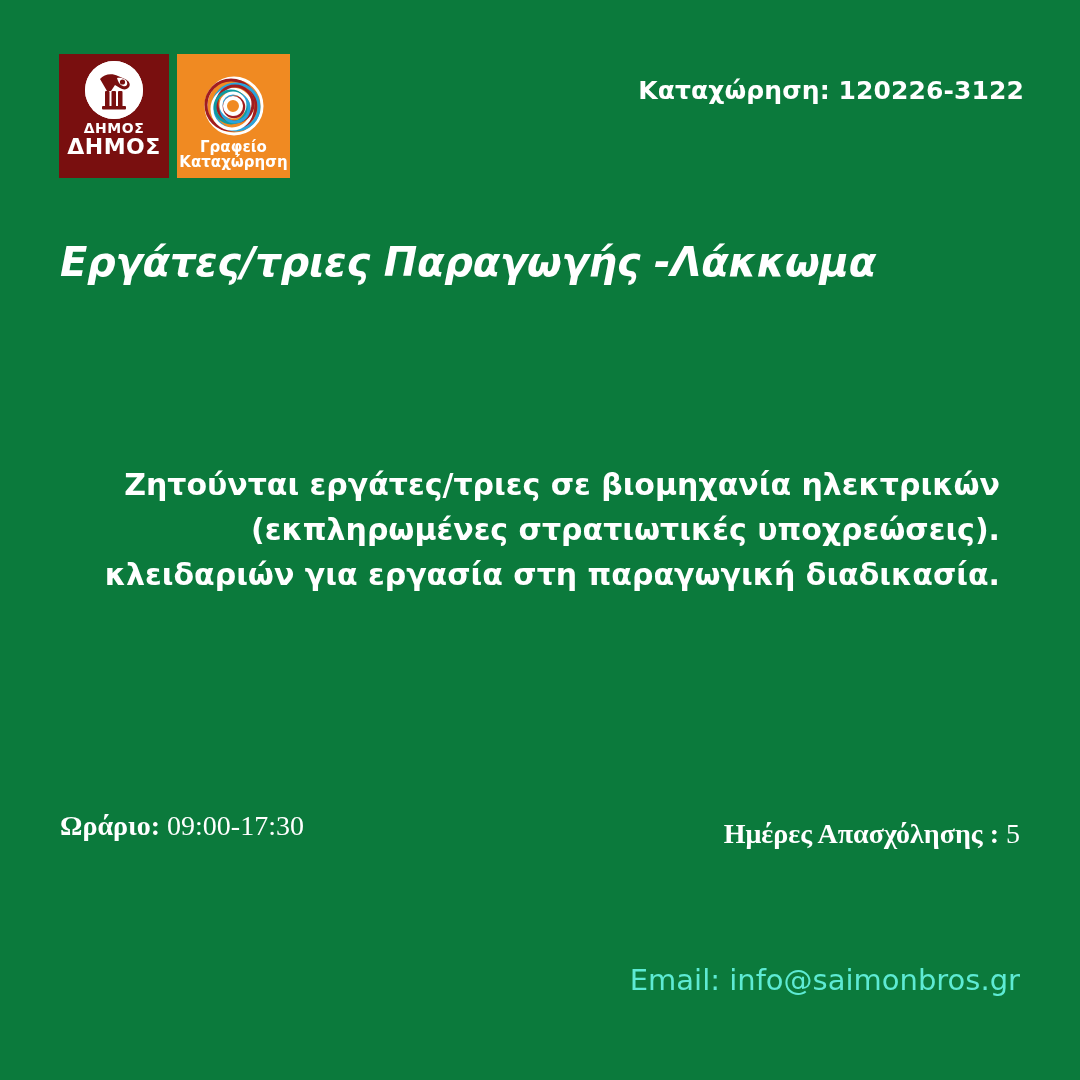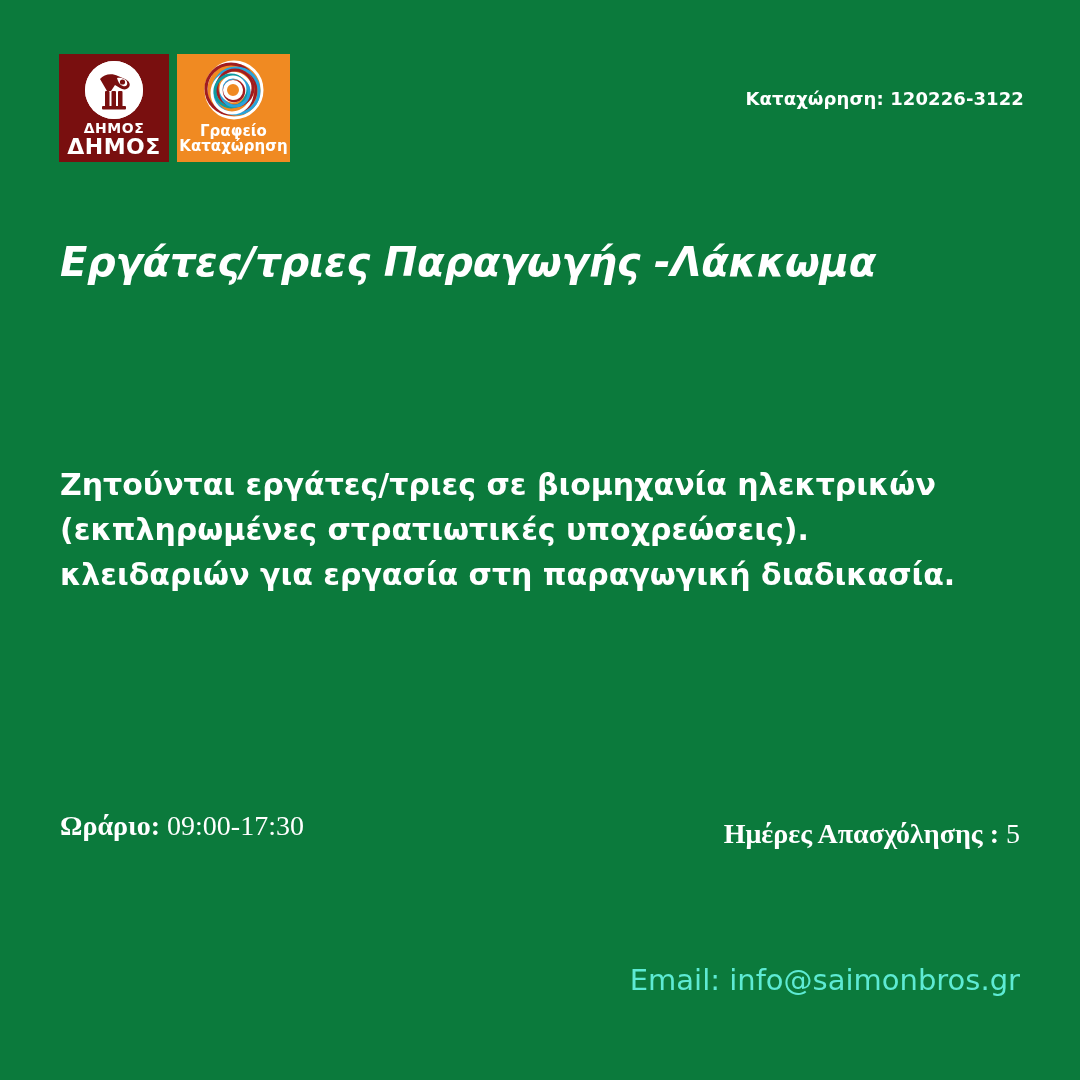--- a/index.html
+++ b/index.html
@@ -31,37 +31,37 @@
   .logo-pair {
     position: absolute;
     top: 0;
     left: 0;
     display: flex;
     gap: 8px;
     height: 108px;
   }
   .logo-block {
     width: 109px;
-    height: 108px;
+    height: 124px;
     position: relative;
     display: flex;
     flex-direction: column;
     align-items: center;
     justify-content: flex-start;
     box-sizing: border-box;
   }
   .logo-thermi {
     background: #790f0f;
     width: 110px;
     padding-top: 7px;
   }
   .logo-grafeio {
     background: #f08a22;
     width: 113px;
-    padding-top: 5px;
+    padding-top: 21px;
   }
 
   .emblem-circle {
     width: 58px;
     height: 58px;
     border-radius: 50%;
     background: #ffffff;
     display: block;
     margin: 0 auto;
     position: relative;
@@ -105,25 +105,24 @@
     display: block;
     font-size: 15px;
     font-weight: bold;
   }
 
   .reg-number {
     position: absolute;
     right: 0;
     top: 22px;
     color: #ffffff;
-    font-size: 18px;
+    font-size: 25px;
     font-weight: bold;
     letter-spacing: 0.1px;
     white-space: nowrap;
-    margin-top: 12px;
   }
 
   
   .title {
     position: absolute;
     top: 212px;
     left: 60px;
     right: 60px;
     color: #ffffff;
     font-size: 40px;
@@ -139,20 +138,21 @@
     top: 462px;
     left: 60px;
     width: 940px;
     color: #ffffff;
     font-size: 30px;
     font-weight: bold;
     line-height: 1.50;
   }
   .body-text p {
     margin: 0;
+    text-align: right;
   }
 
   
   .details-row {
     position: absolute;
     top: 808px;
     left: 60px;
     right: 60px;
     height: 46px;
     font-family: Liberation Serif, serif;

